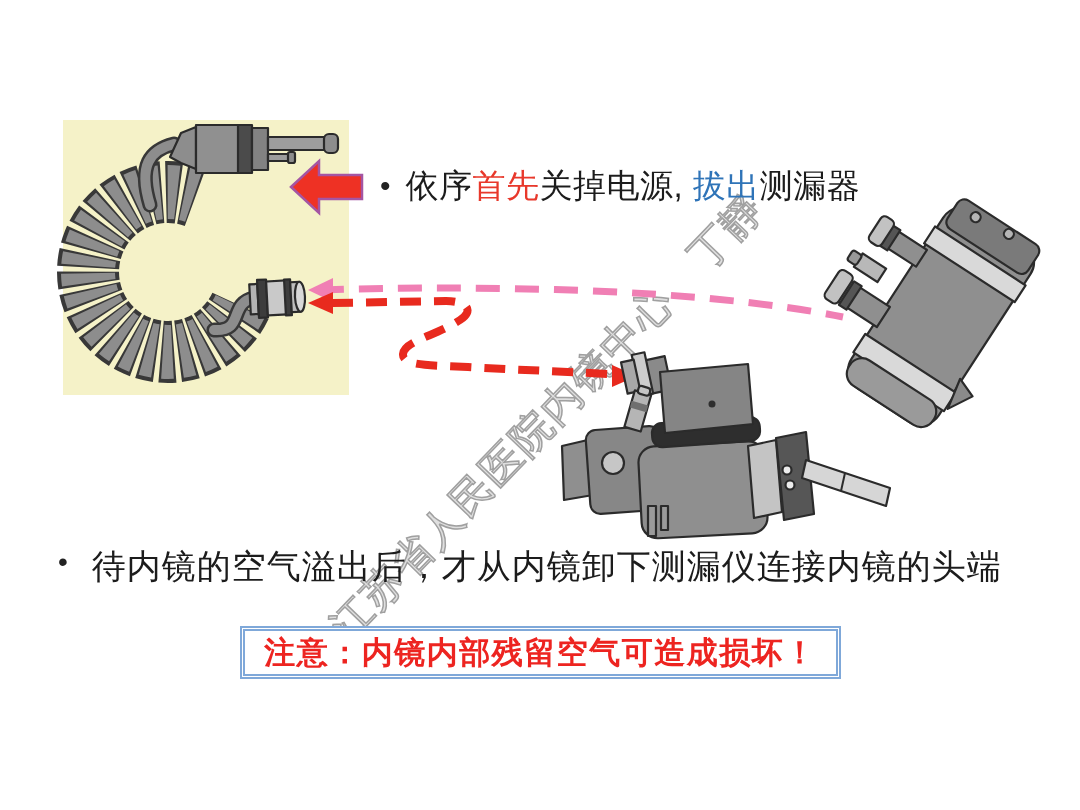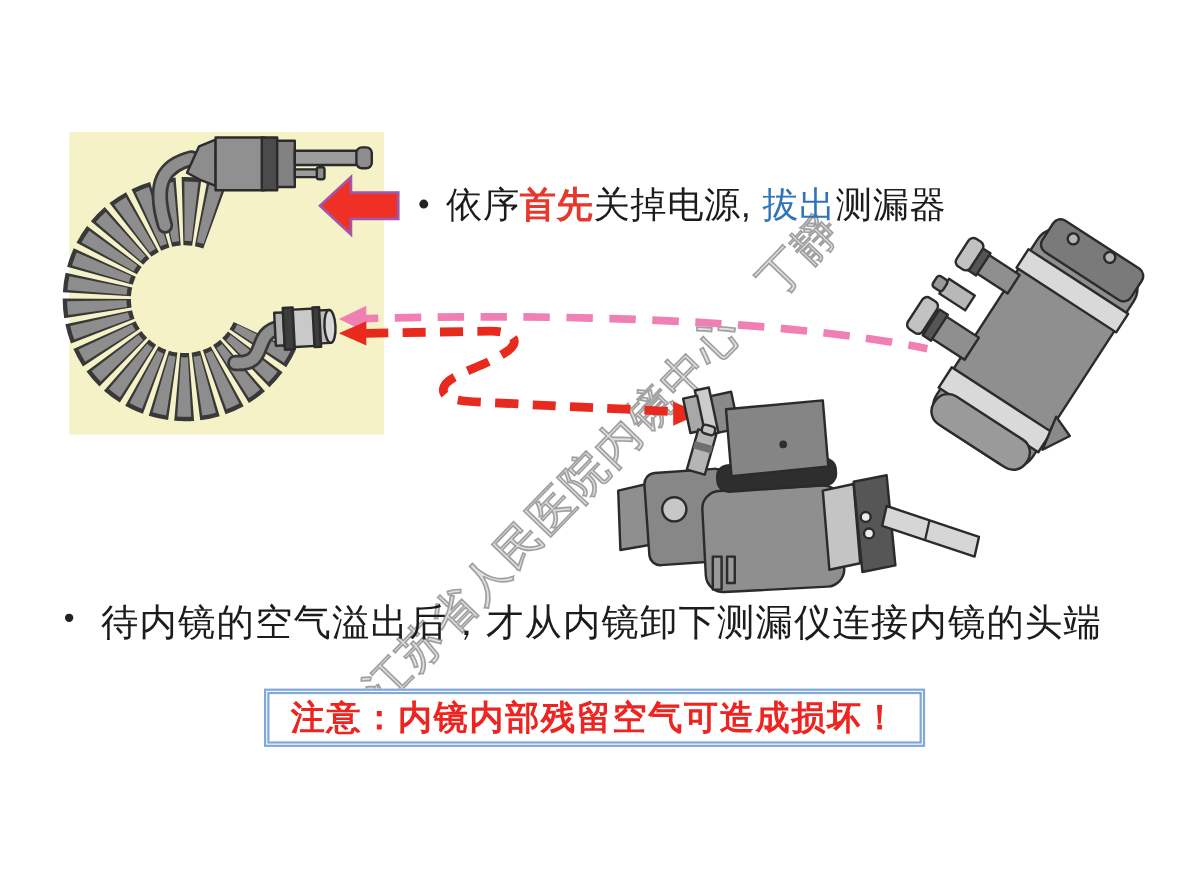--- a/index.html
+++ b/index.html
@@ -20,21 +20,21 @@
     transform:rotate(-46deg);
   }
   .bullet{position:absolute; display:flex; z-index:2; white-space:nowrap;}
   .bullet .dot{color:#222;}
   .b1{left:380px; top:163px; gap:15px;}
   .b1 .dot{font-size:30px; line-height:46px;}
   .b1 .line{margin:0; font-size:33px; line-height:46px; letter-spacing:.5px;}
   .b2{left:58px; top:538px; gap:20px;}
   .b2 .dot{font-size:28px; line-height:48px;}
   .b2 .line{margin:4px; font-size:34px; line-height:48px; letter-spacing:1px;}
-  .seg-red{color:var(--accent-red); font-weight:bold;}
+  .seg-red{color:var(--accent-red); font-weight:normal;}
   .seg-blue{color:var(--accent-blue); font-weight:normal;}
   .note{
     position:absolute; left:240px; top:626px; width:601px; height:53px; box-sizing:border-box;
     border:5px double var(--note-border); background:#fff; z-index:3;
     display:flex; align-items:center; justify-content:center;
     font-size:31px; font-weight:bold; letter-spacing:1.5px; color:var(--note-text); white-space:nowrap;
   }
   
   .ink{stroke:#2b2b2b; stroke-width:2.2; stroke-linejoin:round;}
   .coil-dark{fill:none; stroke:#383838; stroke-width:62; stroke-dasharray:13 4; stroke-linecap:butt;}

